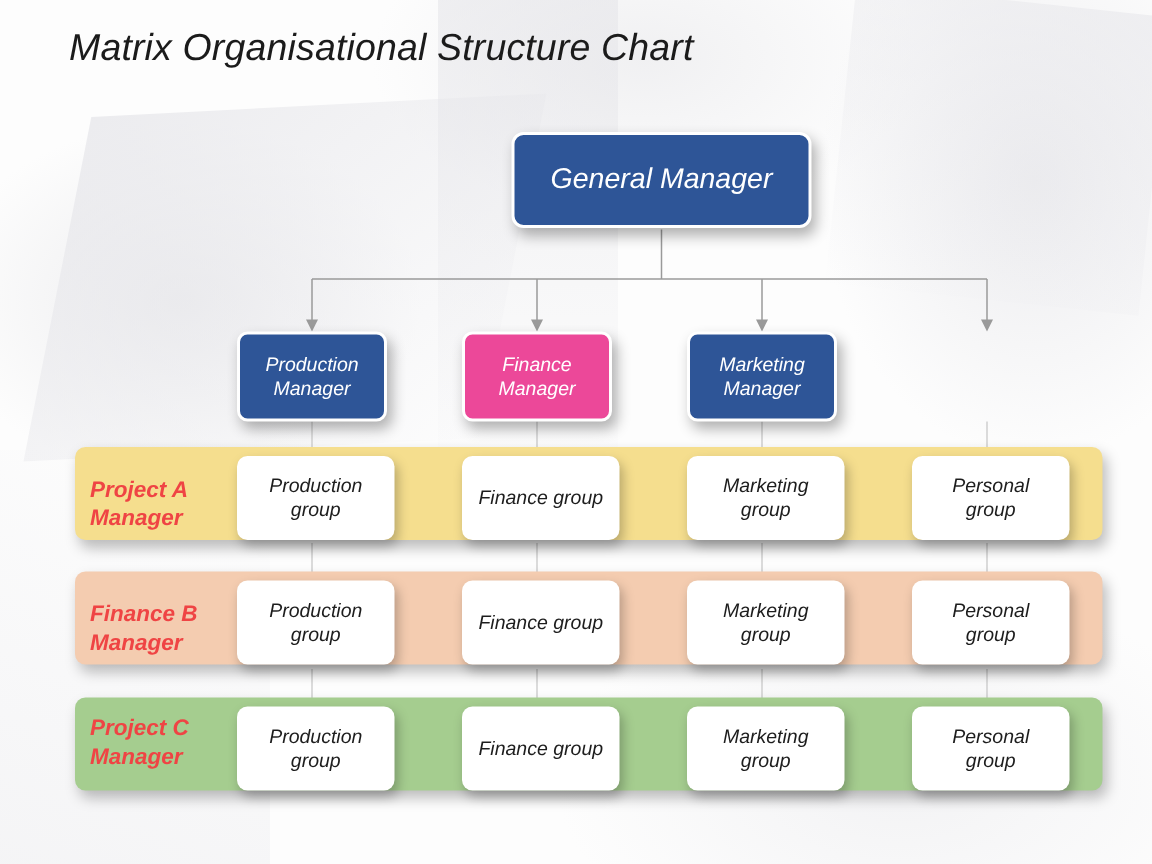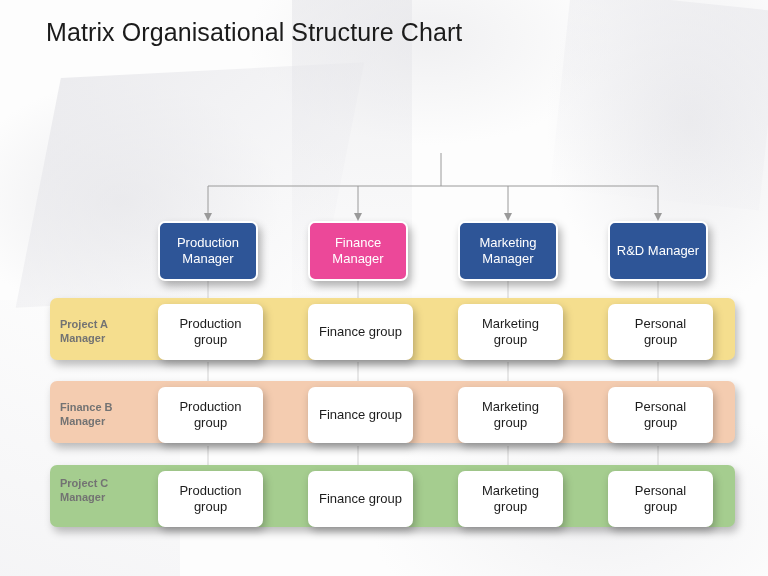--- a/index.html
+++ b/index.html
@@ -13,20 +13,21 @@
     font-family: "Liberation Sans", sans-serif;
     background: #ffffff;
   }
 
   #slide {
     position: relative;
     width: 768px;
     height: 576px;
     background: #ffffff;
     overflow: hidden;
+    font-style: italic;
   }
 
   
   .bg-wash {
     position: absolute;
     inset: 0;
     background:
       radial-gradient(ellipse 230px 170px at 120px 200px, rgba(236,236,238,0.95) 0%, rgba(248,248,249,0) 70%),
       radial-gradient(ellipse 200px 260px at 690px 120px, rgba(234,234,237,0.9) 0%, rgba(250,250,250,0) 72%),
       radial-gradient(ellipse 260px 150px at 430px 40px, rgba(238,238,240,0.85) 0%, rgba(250,250,250,0) 70%),
@@ -115,23 +116,23 @@
     height: 62px;
     border-radius: 7px;
     box-shadow: 3px 5px 9px rgba(0,0,0,0.26);
   }
 
   
   .row-label {
     position: absolute;
     left: 60px;
     width: 95px;
-    font-size: 11px;
+    font-size: 15px;
     font-weight: bold;
-    color: #737373;
+    color: #ef4444;
     line-height: 1.28;
   }
 
   
   .card {
     position: absolute;
     background: #ffffff;
     border-radius: 7px;
     box-sizing: border-box;
     color: #1d1d1d;
@@ -186,39 +187,39 @@
       <path d="M358,362 L358,384"></path>
       <path d="M508,362 L508,384"></path>
       <path d="M658,362 L658,384"></path>
       <path d="M208,446 L208,468"></path>
       <path d="M358,446 L358,468"></path>
       <path d="M508,446 L508,468"></path>
       <path d="M658,446 L658,468"></path>
     </g>
   </svg>
 
+  <div class="node-blue node-gm" style="background: rgb(46, 85, 151);">
+    <span class="lbl">General Manager</span>
+  </div>
 
   <div class="node-blue node-mgr" style="left: 158px; background: rgb(46, 85, 151);">
     <span class="lbl">
       <span>Production</span><br><span>Manager</span>
     </span>
   </div>
   <div class="node-blue node-mgr" style="left: 308px; background: #ec4899;">
     <span class="lbl">
       <span>Finance</span><br><span>Manager</span>
     </span>
   </div>
   <div class="node-blue node-mgr" style="left: 458px; background: rgb(46, 85, 151);">
     <span class="lbl">
       <span>Marketing</span><br><span>Manager</span>
     </span>
   </div>
-  <div class="node-blue node-mgr" style="left: 608px; background: rgb(46, 85, 151);">
-    <span class="lbl">R&amp;D Manager</span>
-  </div>
 
   <div class="band" style="top: 298px; background: rgb(245, 222, 142);"></div>
   <div class="row-label" style="top:317px;">
     <span>Project A</span><br><span>Manager</span>
   </div>
   <div class="card" style="left:158px; top:304px; width:105px; height:56px;">
     <span class="lbl"><span>Production</span><br><span>group</span></span>
   </div>
   <div class="card" style="left:308px; top:304px; width:105px; height:56px;">
     <span class="lbl">Finance group</span>

